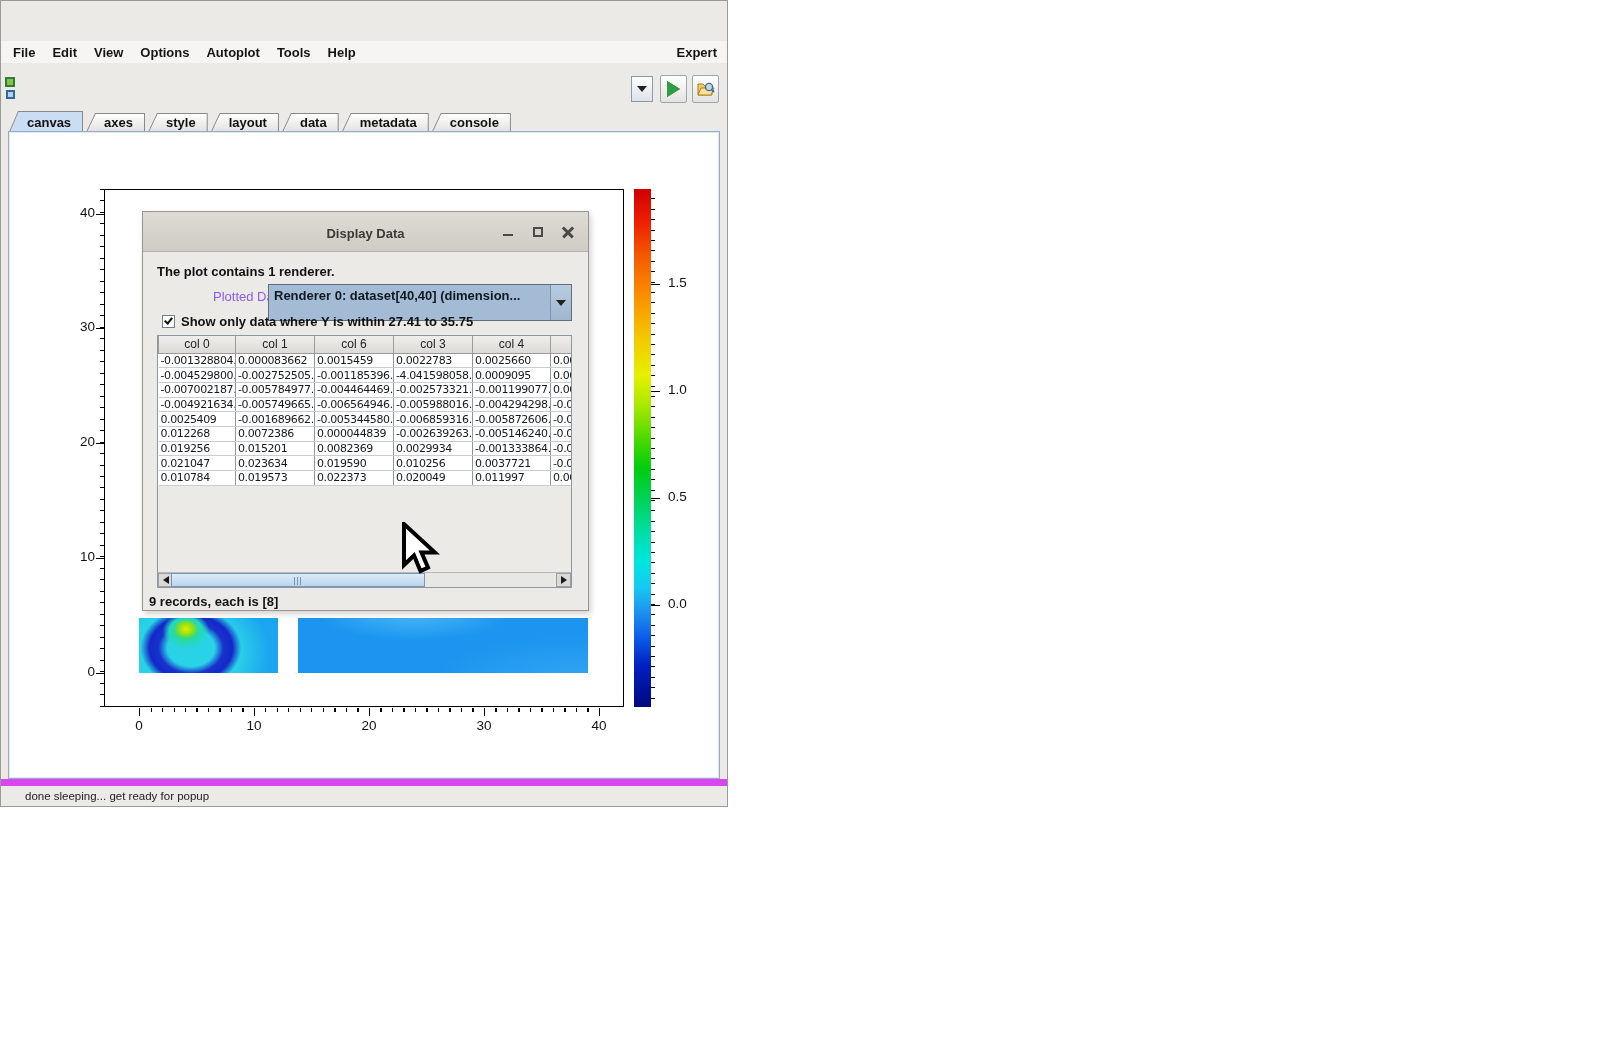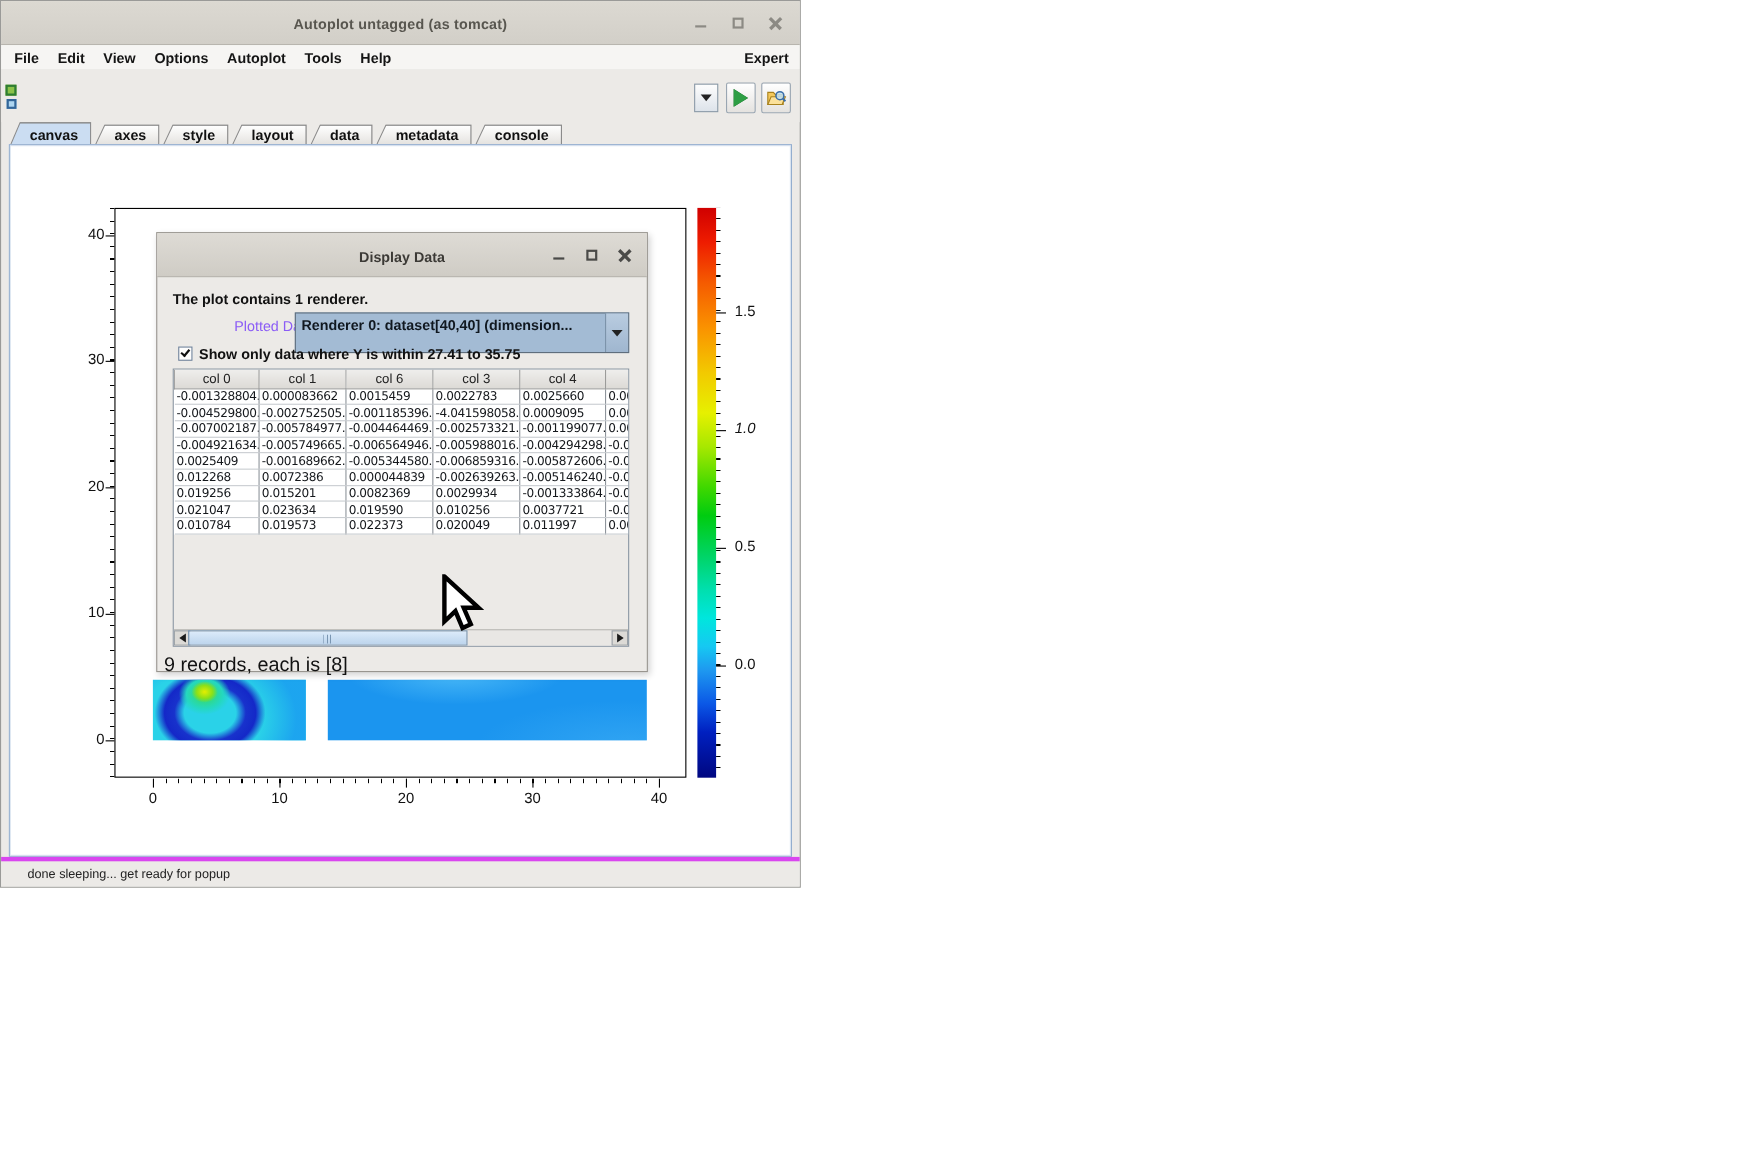--- a/index.html
+++ b/index.html
@@ -174,50 +174,35 @@
     border-top:1px solid #b9b7b3; }
   .hs-btn { position:absolute; top:0; width:15px; height:14px; background:#dcdad6; border:1px solid #9aa0a6;
     display:flex; align-items:center; justify-content:center; }
   .hs-left { left:0; } .hs-right { right:0; }
   .tri-l { width:0; height:0; border-top:4px solid transparent; border-bottom:4px solid transparent; border-right:6px solid #1a1a1a; }
   .tri-r { width:0; height:0; border-top:4px solid transparent; border-bottom:4px solid transparent; border-left:6px solid #1a1a1a; }
   .hs-thumb { position:absolute; left:13px; top:0; width:254px; height:14px;
     background:linear-gradient(#dcebfa,#bcd4ec); border:1px solid #7a96b2; }
   .hs-grip { position:absolute; left:50%; top:3px; width:8px; height:8px; margin-left:-4px;
     background:repeating-linear-gradient(to right,#7a96b2 0 1px,transparent 1px 3px); }
-  .records { position:absolute; left:6px; top:382px; font-size:18px; font-weight:400; color:#111; }
+  .records { position:absolute; left:6px; top:382px; font-size:13px; font-weight:700; color:#111; }
   
   .statusbar {
     position:absolute; left:0; bottom:0; right:0; height:27px; background:#eceae7;
-    border-top:4px solid #d946ef; font-size:11.5px; color:#222;
+    border-top:7px solid #d946ef; font-size:11.5px; color:#222;
     display:flex; align-items:center; padding-left:24px;
   }
   
   .cursor { position:absolute; left:400px; top:522px; width:40px; height:56px; z-index:50; }
 </style>
 </head>
 <body>
 
 <div class="window">
 
-  <div class="titlebar">
-    <div class="title">Autoplot untagged (as tomcat)</div>
-    <div class="winctrl">
-      <div class="ctrl">
-          <div class="bar"></div>
-        </div>
-      <div class="ctrl">
-          <div class="box"></div>
-        </div>
-      <div class="ctrl">
-          <div class="x1"></div>
-          <div class="x2"></div>
-        </div>
-    </div>
-  </div>
 
   <div class="menubar">
     <span style="display:flex;gap:17px;">
         <span class="menu-item">File</span>
         <span class="menu-item">Edit</span>
         <span class="menu-item">View</span>
         <span class="menu-item">Options</span>
         <span class="menu-item">Autoplot</span>
         <span class="menu-item">Tools</span>
         <span class="menu-item">Help</span>
@@ -279,21 +264,21 @@
         <div class="axis-label xlab" style="left: 225px;">10</div>
         <div class="tick" style="left: 245px; top: 576px; width: 1px; height: 8px;"></div>
         <div class="axis-label xlab" style="left: 340px;">20</div>
         <div class="tick" style="left: 360px; top: 576px; width: 1px; height: 8px;"></div>
         <div class="axis-label xlab" style="left: 455px;">30</div>
         <div class="tick" style="left: 475px; top: 576px; width: 1px; height: 8px;"></div>
         <div class="axis-label xlab" style="left: 570px;">40</div>
         <div class="tick" style="left: 590px; top: 576px; width: 1px; height: 8px;"></div>
         <div class="axis-label cblab" style="top: 143px;">1.5</div>
         <div class="tick" style="left: 642px; top: 152px; width: 9px; height: 1px;"></div>
-        <div class="axis-label cblab" style="top: 250px; font-style: italic;">1.0</div>
+        <div class="axis-label cblab" style="top: 250px;">1.0</div>
         <div class="tick" style="left: 642px; top: 259px; width: 9px; height: 1px;"></div>
         <div class="axis-label cblab" style="top: 357px;">0.5</div>
         <div class="tick" style="left: 642px; top: 366px; width: 9px; height: 1px;"></div>
         <div class="axis-label cblab" style="top: 464px;">0.0</div>
         <div class="tick" style="left: 642px; top: 473px; width: 9px; height: 1px;"></div>
       </div>
   </div>
 
   <div class="dlg">
     <div class="dlg-titlebar">

